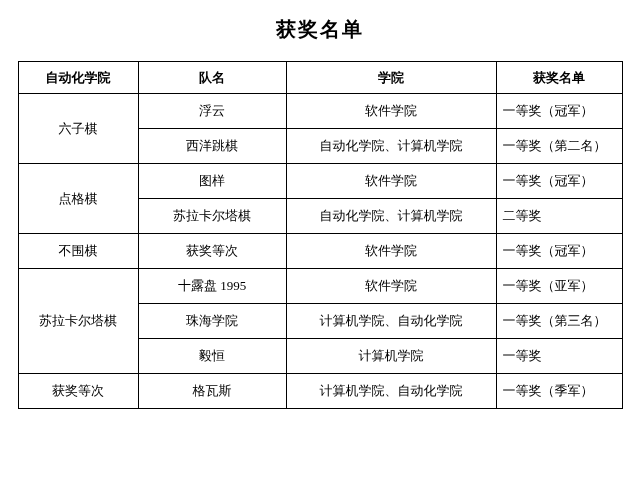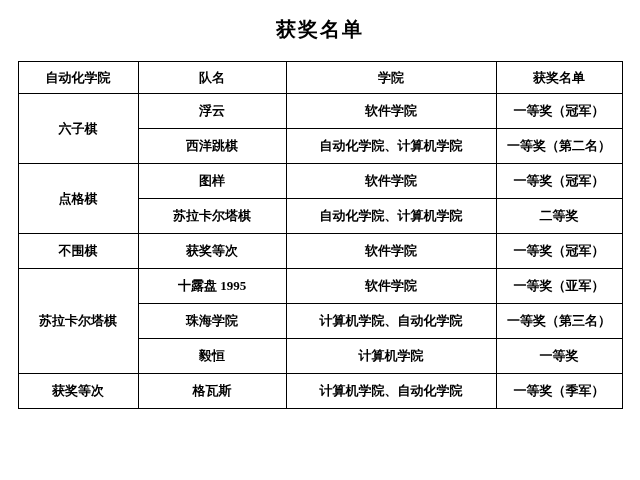--- a/index.html
+++ b/index.html
@@ -32,33 +32,33 @@
   table.award-table {
     border-collapse: collapse;
     margin: 0 auto;
     width: 604px;
     table-layout: fixed;
   }
   table.award-table td,
   table.award-table th {
     border: 1px solid #000000;
     font-size: 13px;
-    font-weight: bold;
+    font-weight: normal;
     padding: 0 6px;
     height: 35px;
     box-sizing: border-box;
     font-family: "Liberation Serif", "DejaVu Serif", serif;
   }
   table.award-table thead th {
     font-weight: bold;
     text-align: center;
     height: 32px;
   }
   .c-center { text-align: center; }
-  .c-left { text-align: center; padding-left: 10px; }
+  .c-left { text-align: left; padding-left: 10px; }
   .col-cat { width: 120px; }
   .col-team { width: 148px; }
   .col-school { width: 210px; }
   .col-award { width: 126px; }
 </style>
 </head>
 <body>
 
 <div class="page">
 

